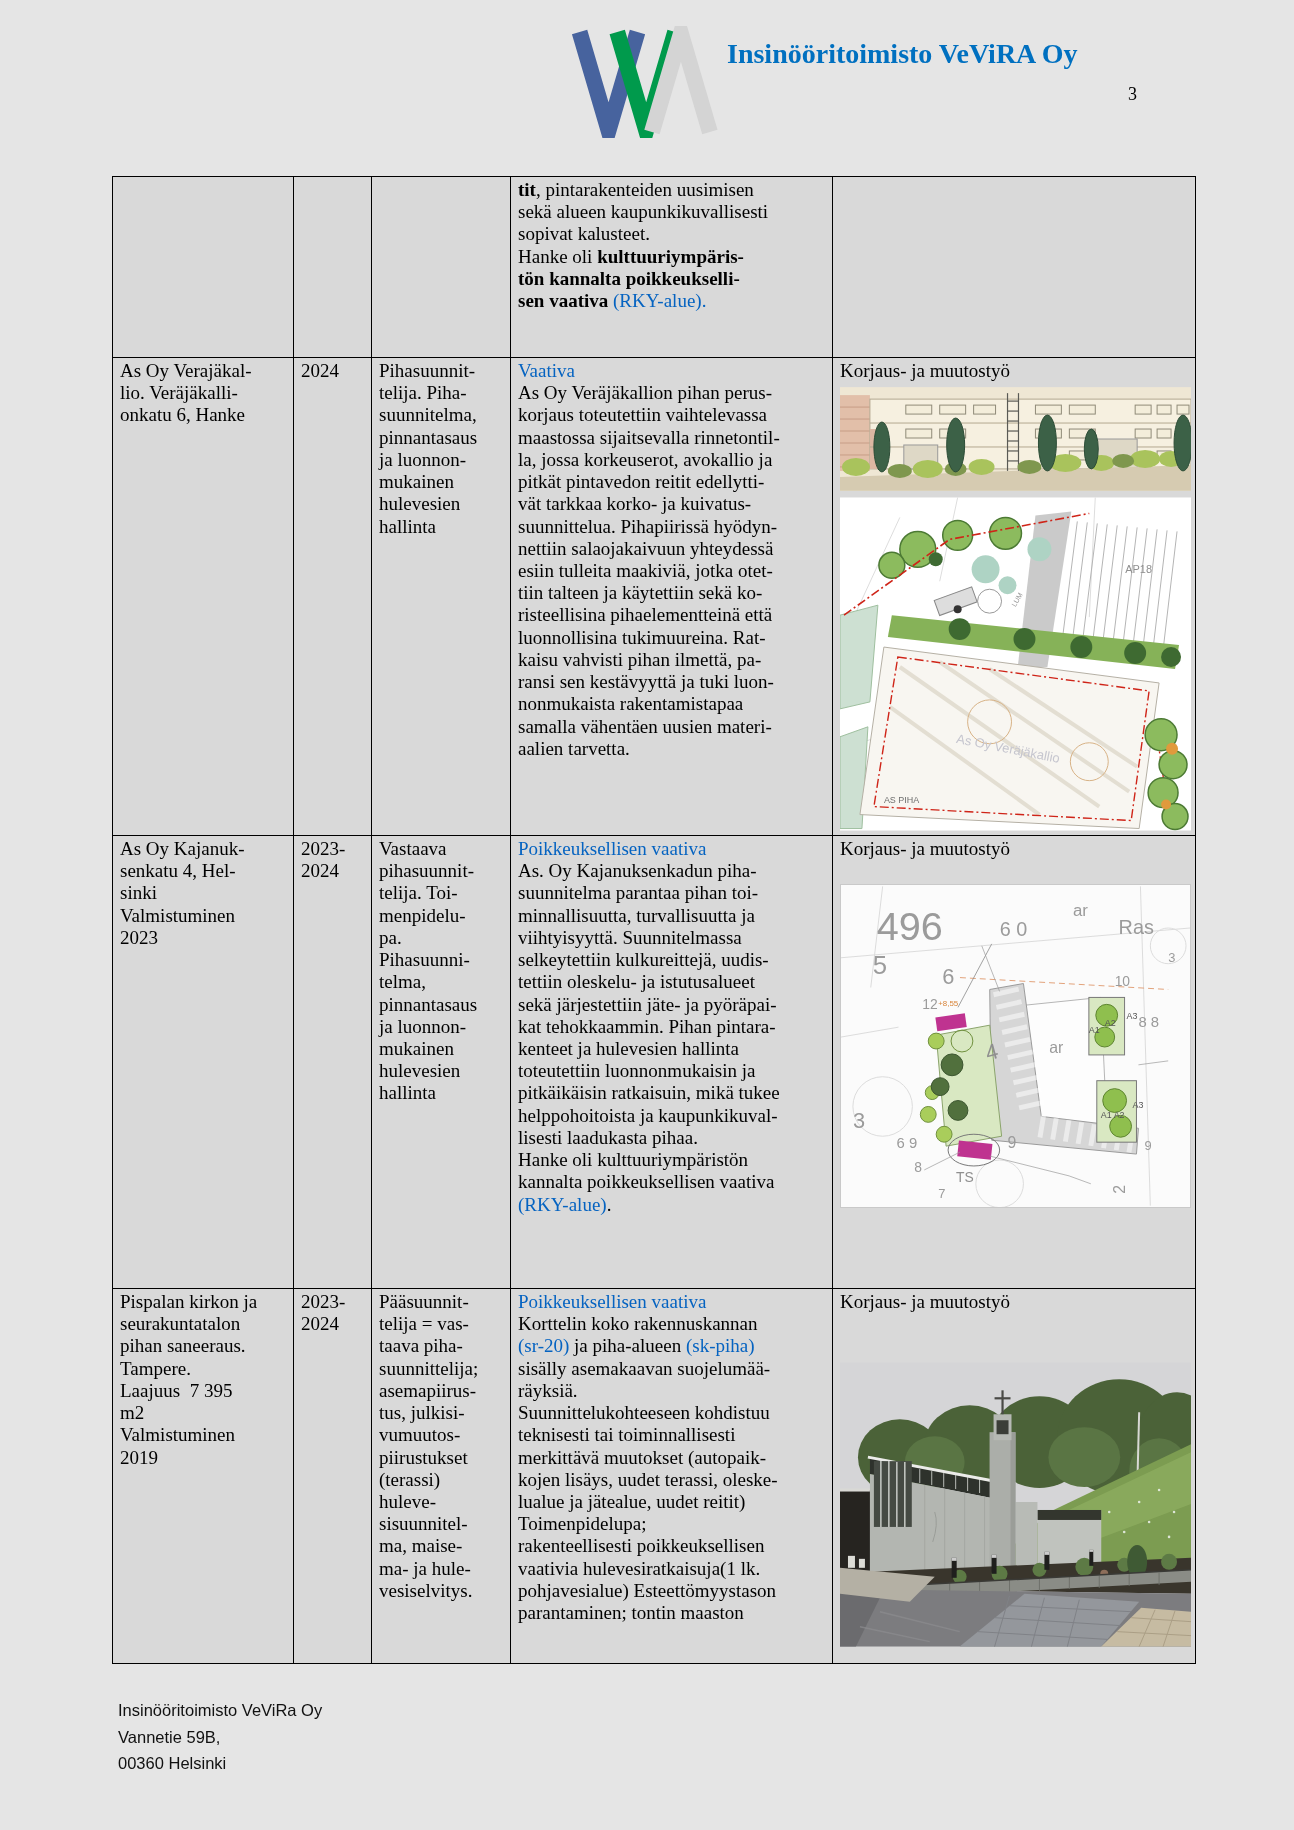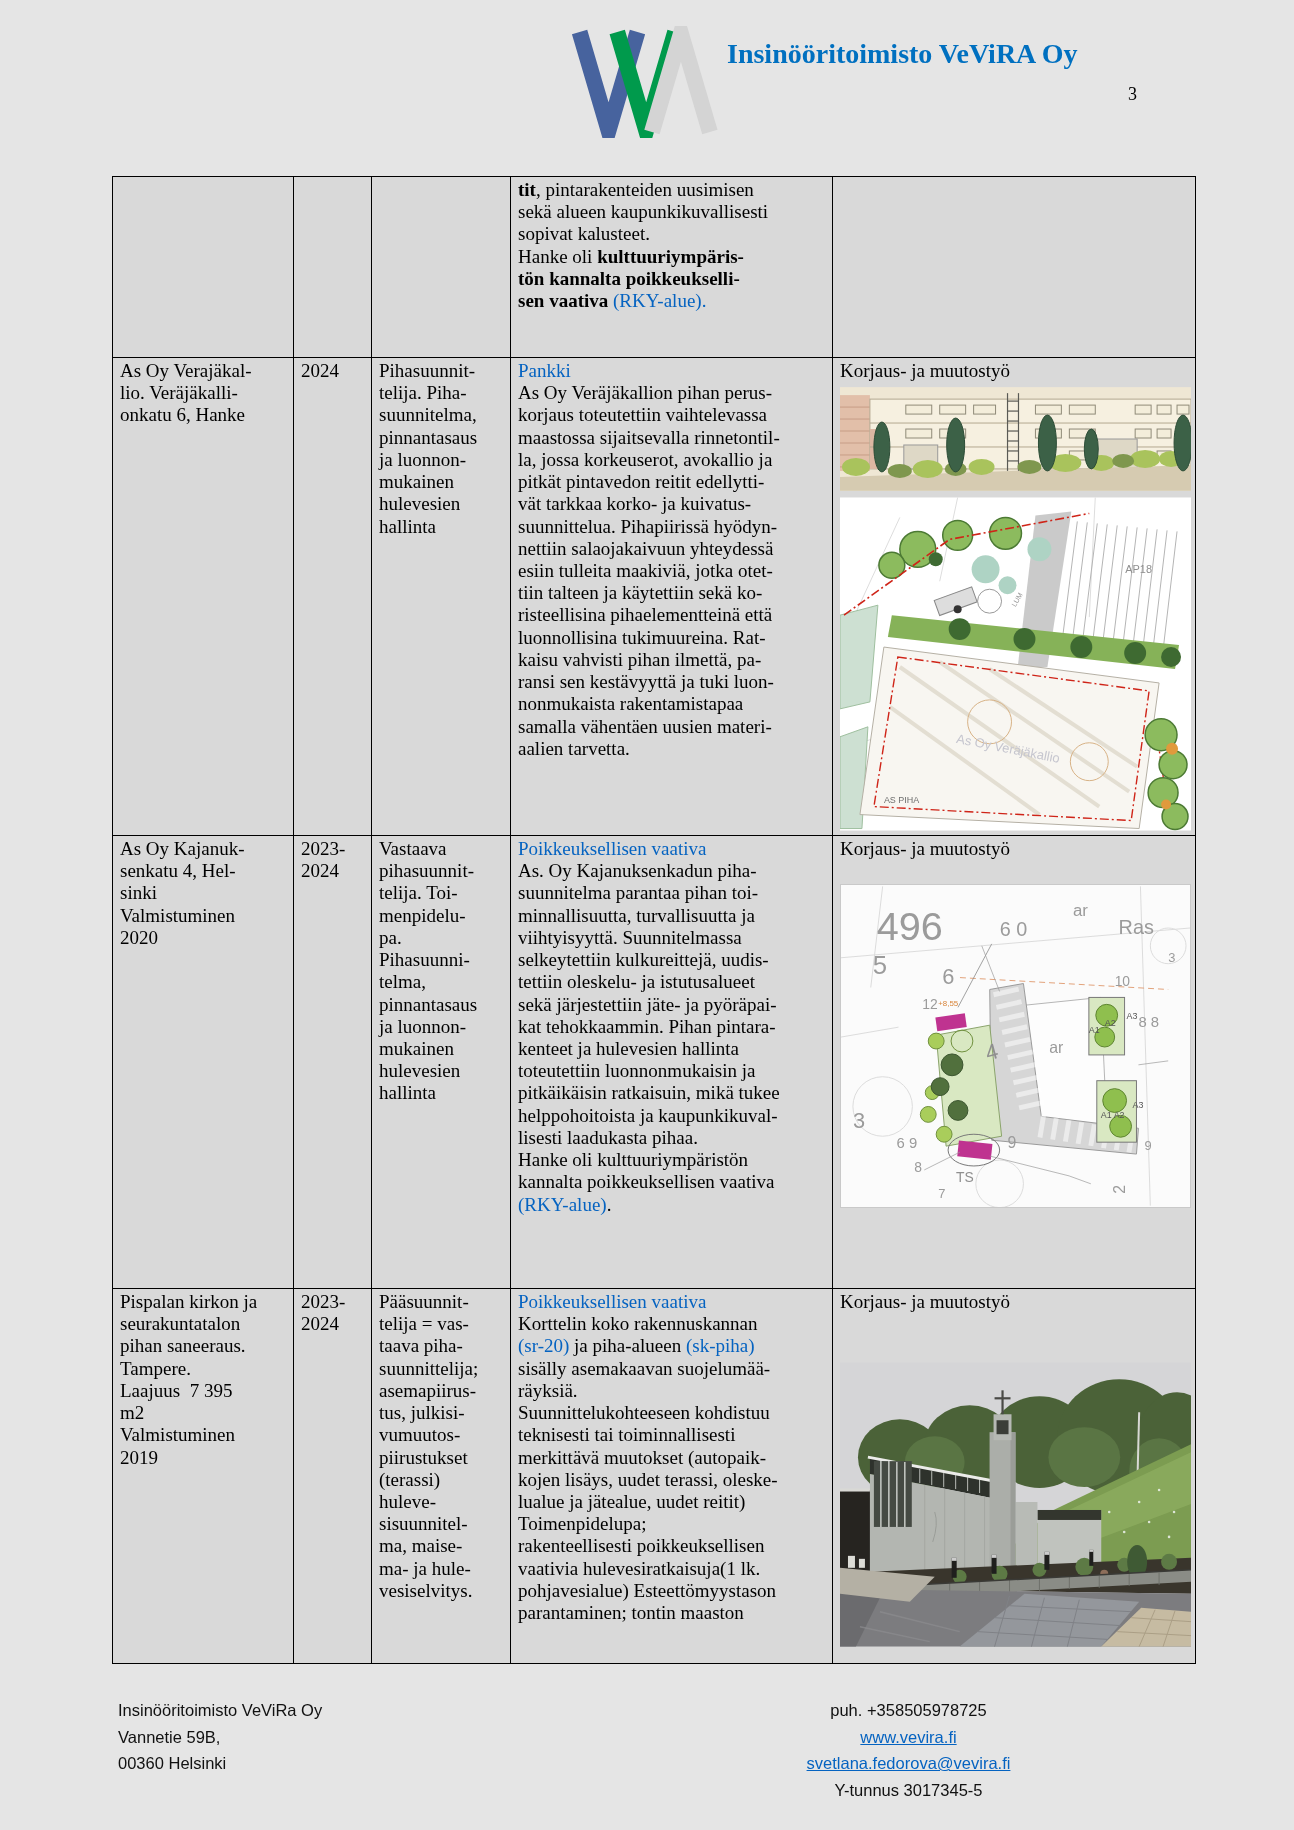--- a/index.html
+++ b/index.html
@@ -84,21 +84,21 @@
             <div class="pre">Pihasuunnit-
 telija. Piha-
 suunnitelma,
 pinnantasaus
 ja luonnon-
 mukainen
 hulevesien
 hallinta</div>
           </td>
       <td>
-            <div class="pre"><span class="blue">Pankki
+            <div class="pre"><span class="blue">Vaativa
 </span><span>As Oy Veräjäkallion pihan perus-
 korjaus toteutettiin vaihtelevassa
 maastossa sijaitsevalla rinnetontil-
 la, jossa korkeuserot, avokallio ja
 pitkät pintavedon reitit edellytti-
 vät tarkkaa korko- ja kuivatus-
 suunnittelua. Pihapiirissä hyödyn-
 nettiin salaojakaivuun yhteydessä
 esiin tulleita maakiviä, jotka otet-
 tiin talteen ja käytettiin sekä ko-
@@ -261,21 +261,21 @@
         </svg>
       </td>
     </tr>
 
     <tr class="r3">
       <td>
             <div class="pre">As Oy Kajanuk-
 senkatu 4, Hel-
 sinki
 Valmistuminen
-2020</div>
+2023</div>
           </td>
       <td>
             <div class="pre">2023-
 2024</div>
           </td>
       <td>
             <div class="pre">Vastaava
 pihasuunnit-
 telija. Toi-
 menpidelu-
@@ -576,21 +576,15 @@
     </tr>
   </tbody>
     </table>
 
   <div class="footer">
     <div class="fcol">
       <div>Insinööritoimisto VeViRa Oy</div>
       <div>Vannetie 59B,</div>
       <div>00360 Helsinki</div>
     </div>
-    <div class="fcol fcenter">
-      <div>puh. +358505978725</div>
-      <div><a class="link">www.vevira.fi</a></div>
-      <div><a class="link">svetlana.fedorova@vevira.fi</a></div>
-      <div>Y-tunnus 3017345-5</div>
-    </div>
   </div>
 
 </div>
 
 </body></html>

